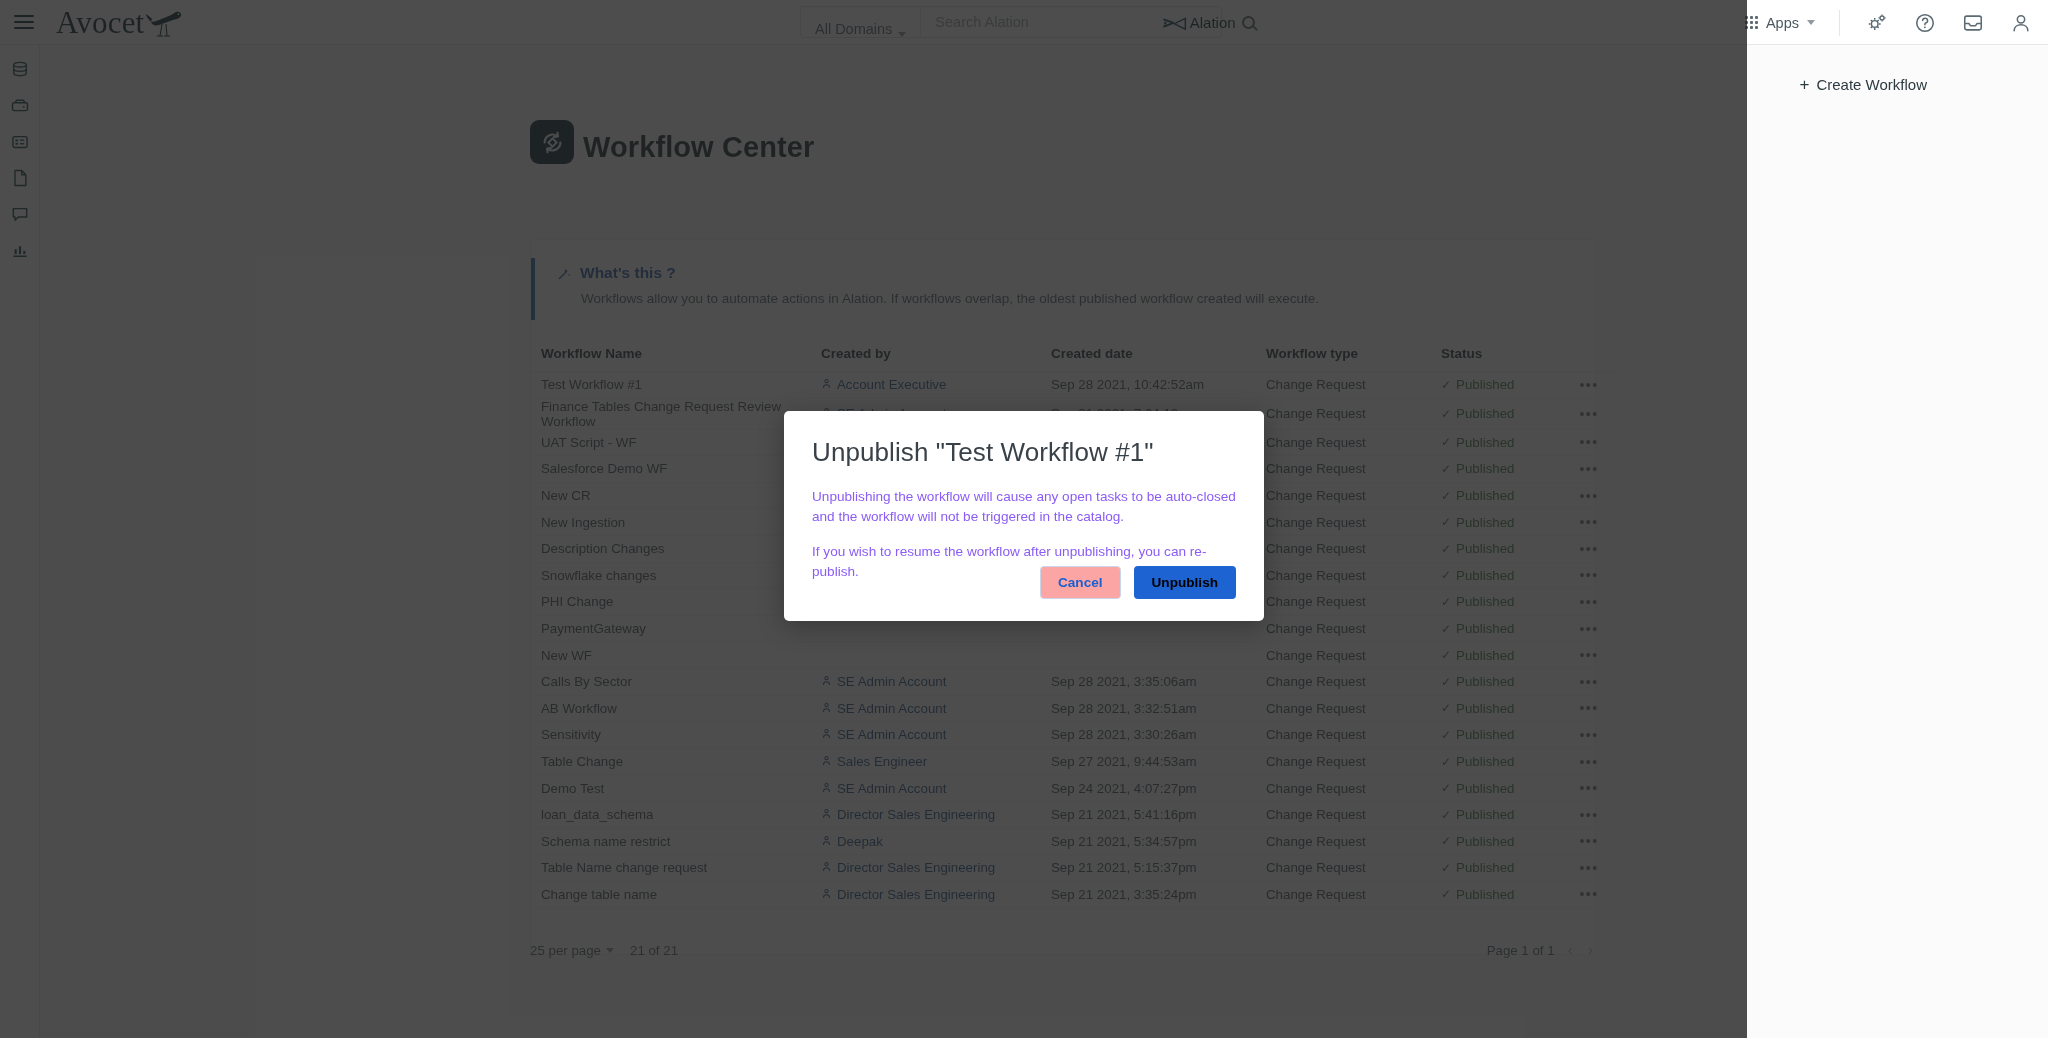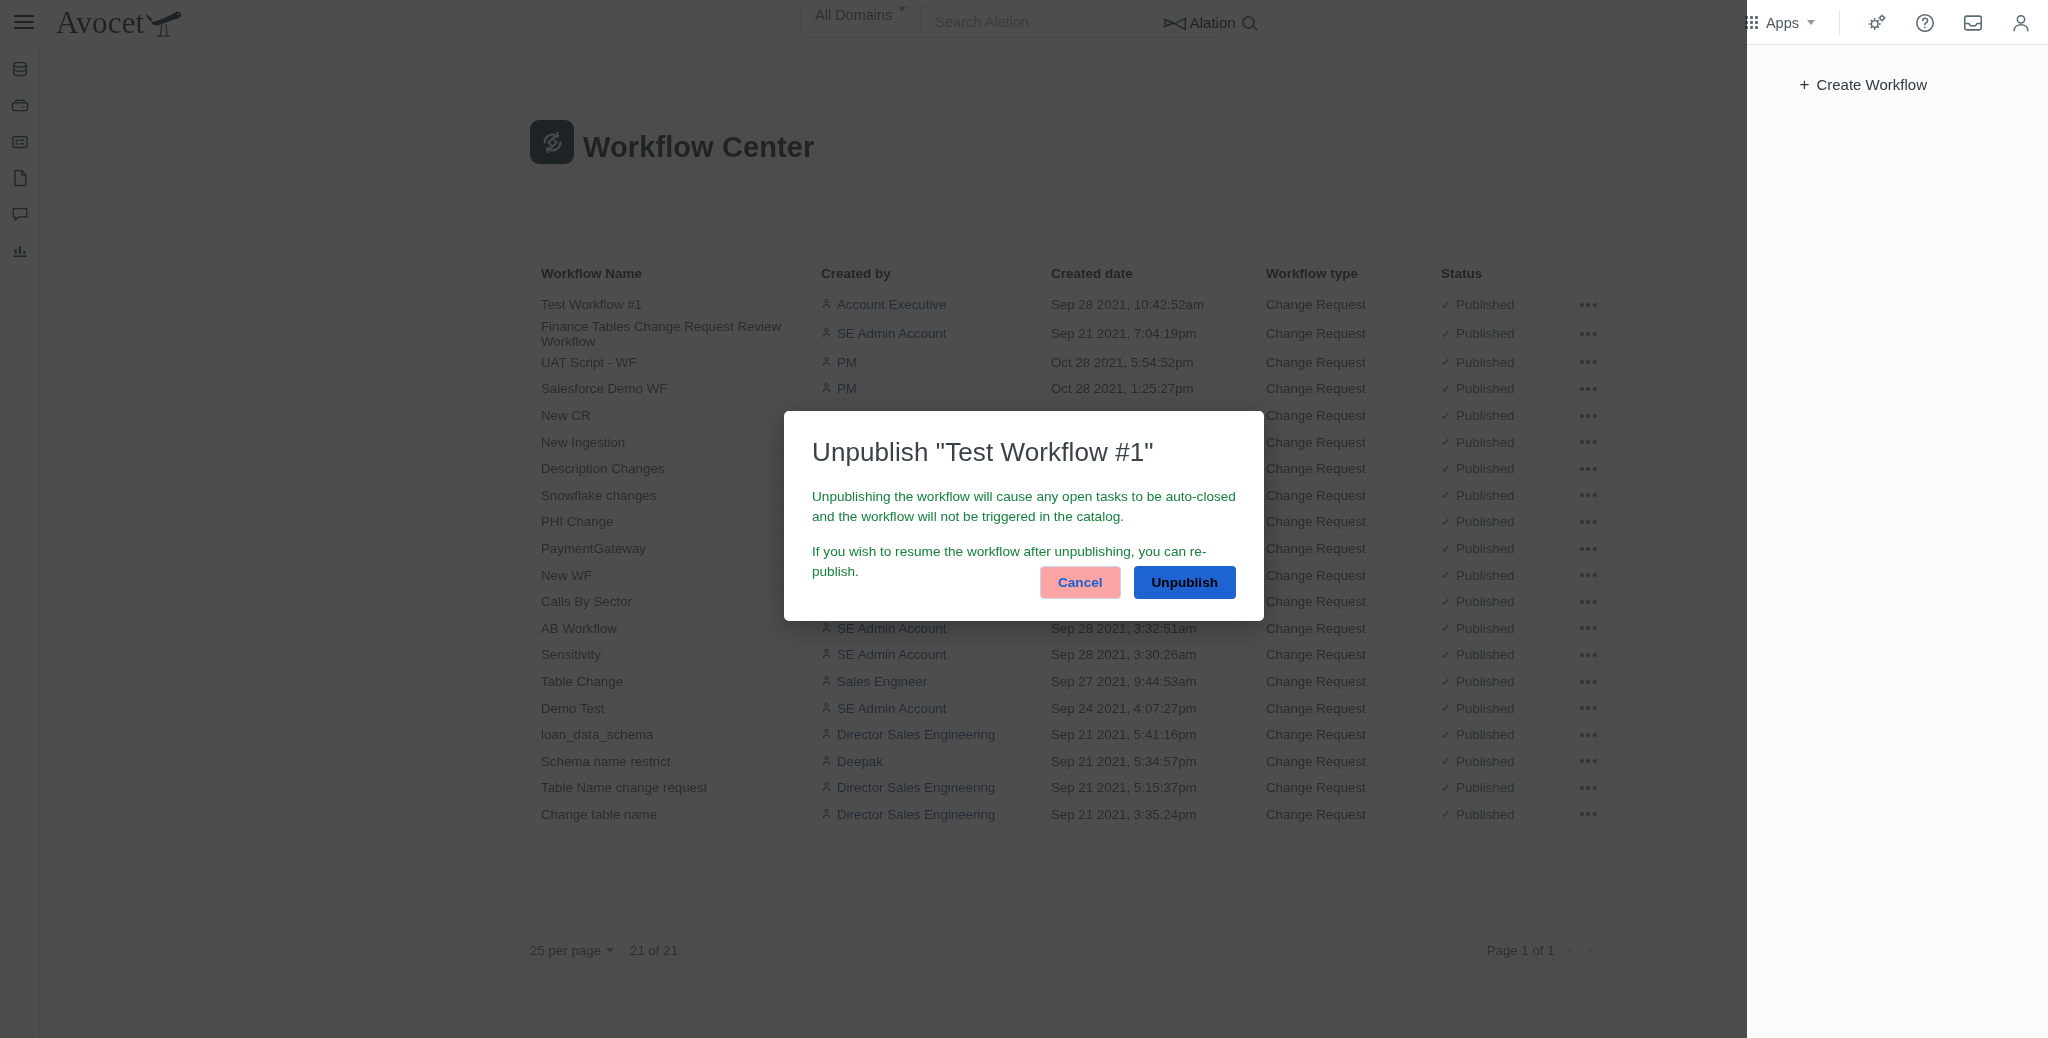--- a/index.html
+++ b/index.html
@@ -26,21 +26,21 @@
   .hamburger span { display: block; height: 2px; background: #0f2b33; border-radius: 1px; }
   .brand { margin-left: 22px; display: flex; align-items: flex-end; gap: 2px; }
   .brand-word { font-family: "Liberation Serif", serif; font-size: 31px; color: #123038; letter-spacing: .2px; line-height: 1; }
 
   .search-wrap {
     position: absolute; left: 800px; top: 6px; height: 32px;
     display: flex; align-items: center; border: 1px solid #dfe2e5; border-radius: 4px;
     background: #fff;
   }
   .domain-sel {
-    display: flex; align-items: flex-start; gap: 6px; padding: 0 14px; height: 30px;
+    display: flex; align-items: flex-end; gap: 6px; padding: 0 14px; height: 30px;
     font-size: 14.5px; color: #5b6b73; cursor: pointer; border-right: 1px solid #e4e6e8;
   }
   .caret { width: 0; height: 0; border-left: 4px solid transparent; border-right: 4px solid transparent; border-top: 5px solid #8e9aa0; }
   .search-in {
     border: 0; outline: none; width: 300px; height: 30px; padding: 0 14px;
     font-size: 14.5px; color: #2d3a40; font-family: "Liberation Sans", sans-serif; background: transparent;
   }
   .search-in::placeholder { color: #9aa5ab; }
   .alation-logo { position: absolute; left: 1162px; top: 13px; display: flex; align-items: center; gap: 6px; }
   .alation-mark { font-size: 16px; color: #1f4e5f; letter-spacing: -2px; font-weight: bold; }
@@ -118,21 +118,21 @@
   .pg-right { margin-left: auto; display: flex; align-items: center; gap: 10px; }
   .arw { font-size: 14px; color: #aab3b8; cursor: pointer; padding: 0 3px; }
 
   
   #modal {
     position: absolute; left: 784px; top: 411px; width: 480px; height: 210px;
     background: #ffffff; border-radius: 5px; z-index: 100;
     box-shadow: 0 6px 26px rgba(0,0,0,.28); padding: 26px 28px 0 28px;
   }
   #modal-title { font-size: 26px; color: #3a4249; font-weight: normal; letter-spacing: .1px; }
-  .modal-p { margin-top: 19px; font-size: 13.6px; color: #15803d; line-height: 1.45; }
+  .modal-p { margin-top: 19px; font-size: 13.6px; color: #8b5cf6; line-height: 1.45; }
   .modal-p.second { margin-top: 16px; }
   #modal-actions { position: absolute; right: 28px; bottom: 22px; display: flex; gap: 13px; }
   .btn { font-size: 13.6px; font-weight: bold; border-radius: 4px; padding: 8px 17px; cursor: pointer; border: 1px solid transparent; }
   .btn-cancel { background: #fca5a5; color: #1a5fd0; border-color: #c9d6e8; }
   .btn-primary { background: #1d63d1; color: #000000; }
 </style>
 </head>
 <body>
 
 <div id="root">
@@ -266,20 +266,31 @@
           <path d="M16.4 3.3l.4 3.4-3.4.3" fill="none" stroke="#eef3f4" stroke-width="1.9" stroke-linecap="round" stroke-linejoin="round"></path>
           <path d="M7.6 20.7l-.4-3.4 3.4-.3" fill="none" stroke="#eef3f4" stroke-width="1.9" stroke-linecap="round" stroke-linejoin="round"></path>
           <rect x="9.4" y="9.4" width="5.2" height="5.2" transform="rotate(45 12 12)" fill="none" stroke="#eef3f4" stroke-width="1.7"></rect>
         </svg>
       </div>
       <div id="page-title">Workflow Center</div>
     </div>
 
     <div id="panel">
 
+      <div id="banner">
+        <div class="banner-title">
+          <svg width="15" height="15" viewBox="0 0 24 24">
+            <path d="M4 20L15 9" stroke="#2f5fa8" stroke-width="2.2" stroke-linecap="round"></path>
+            <path d="M14.2 4.6l1 2.2 2.2 1-2.2 1-1 2.2-1-2.2-2.2-1 2.2-1z" fill="#2f5fa8"></path>
+            <path d="M19.5 12.3l.6 1.3 1.3.6-1.3.6-.6 1.3-.6-1.3-1.3-.6 1.3-.6z" fill="#2f5fa8"></path>
+          </svg>
+          <span>What's this ?</span>
+        </div>
+        <div class="banner-sub">Workflows allow you to automate actions in Alation. If workflows overlap, the oldest published workflow created will execute.</div>
+      </div>
 
       <table>
         <thead>
           <tr>
             <th class="c-name">Workflow Name</th>
             <th class="c-by">Created by</th>
             <th class="c-date">Created date</th>
             <th class="c-type">Workflow type</th>
             <th class="c-stat">Status</th>
             <th class="c-act"></th>

